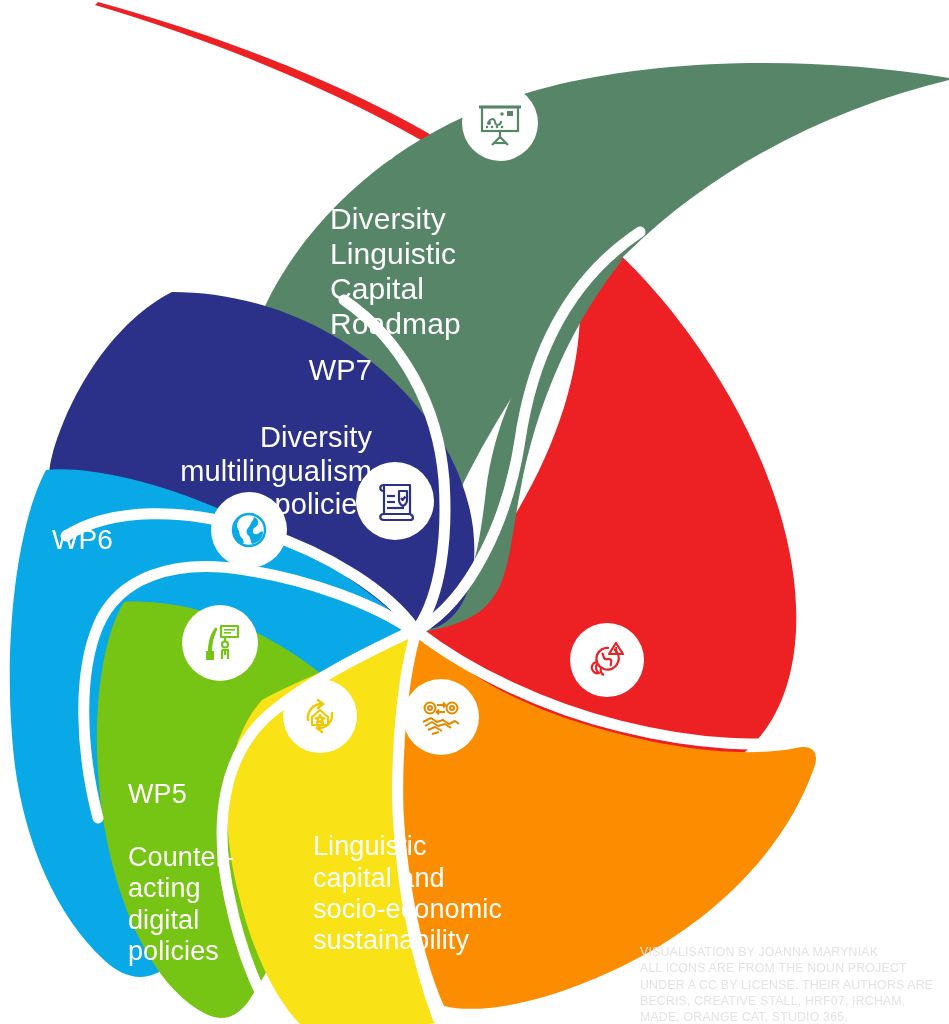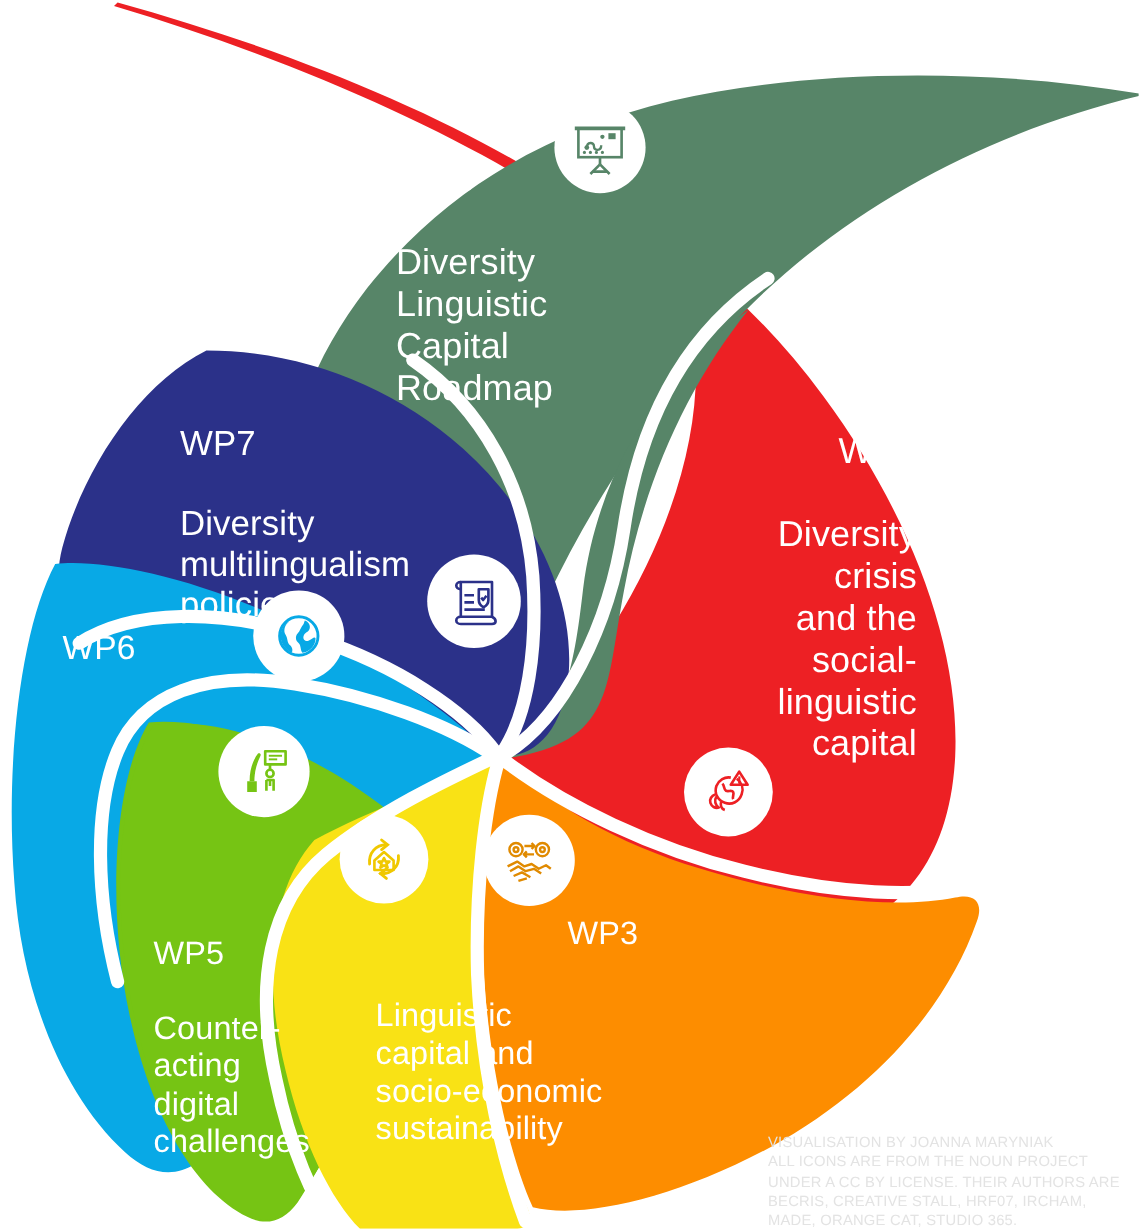--- a/index.html
+++ b/index.html
@@ -13,21 +13,21 @@
 
   .wp-label{
     position:absolute;color:#ffffff;line-height:1.16;
     font-weight:400;letter-spacing:0.1px;white-space:pre-line;
     pointer-events:none;
   }
 
   
   #lbl-wp8{left:330px;top:98px;font-size:30px;text-align:left;}
   #lbl-wp2{left:600px;top:325px;font-size:30px;text-align:right;width:164px;}
-  #lbl-wp7{left:150px;top:320px;font-size:29px;text-align:left;width:222px;}
+  #lbl-wp7{left:150px;top:320px;font-size:29px;text-align:right;width:222px;}
   #lbl-wp6{left:52px;top:492px;font-size:28px;text-align:left;}
   #lbl-wp5{left:128px;top:748px;font-size:27px;text-align:left;}
   #lbl-wp4{left:313px;top:800px;font-size:27px;text-align:left;}
   #lbl-wp3{left:473px;top:732px;font-size:27px;text-align:left;}
 
   .wp-num{display:block;}
   .wp-title{display:block;}
 
   .icon-badge{
     position:absolute;border-radius:50%;background:#ffffff;
@@ -166,47 +166,37 @@
   </svg>
 
   <div class="wp-label" id="lbl-wp8">
     <span class="wp-num">WP8</span>
     <span class="wp-title">Diversity
 Linguistic
 Capital
 Roadmap</span>
   </div>
 
-  <div class="wp-label" id="lbl-wp2">
-    <span class="wp-num">WP2</span>
-    <span class="wp-title">Diversity
-crisis
-and the
-social-
-linguistic
-capital</span>
-  </div>
 
   <div class="wp-label" id="lbl-wp3">
-    <span class="wp-num">WP3</span>
   </div>
 
   <div class="wp-label" id="lbl-wp4">
     <span class="wp-title">Linguistic
 capital and
 socio-economic
 sustainability</span>
   </div>
 
   <div class="wp-label" id="lbl-wp5">
     <span class="wp-num">WP5</span>
     <span class="wp-title">Counter-
 acting
 digital
-challenges</span>
+policies</span>
   </div>
 
   <div class="wp-label" id="lbl-wp6">
     <span class="wp-num">WP6</span>
   </div>
 
   <div class="wp-label" id="lbl-wp7">
     <span class="wp-num">WP7</span>
     <span class="wp-title">Diversity
 multilingualism

